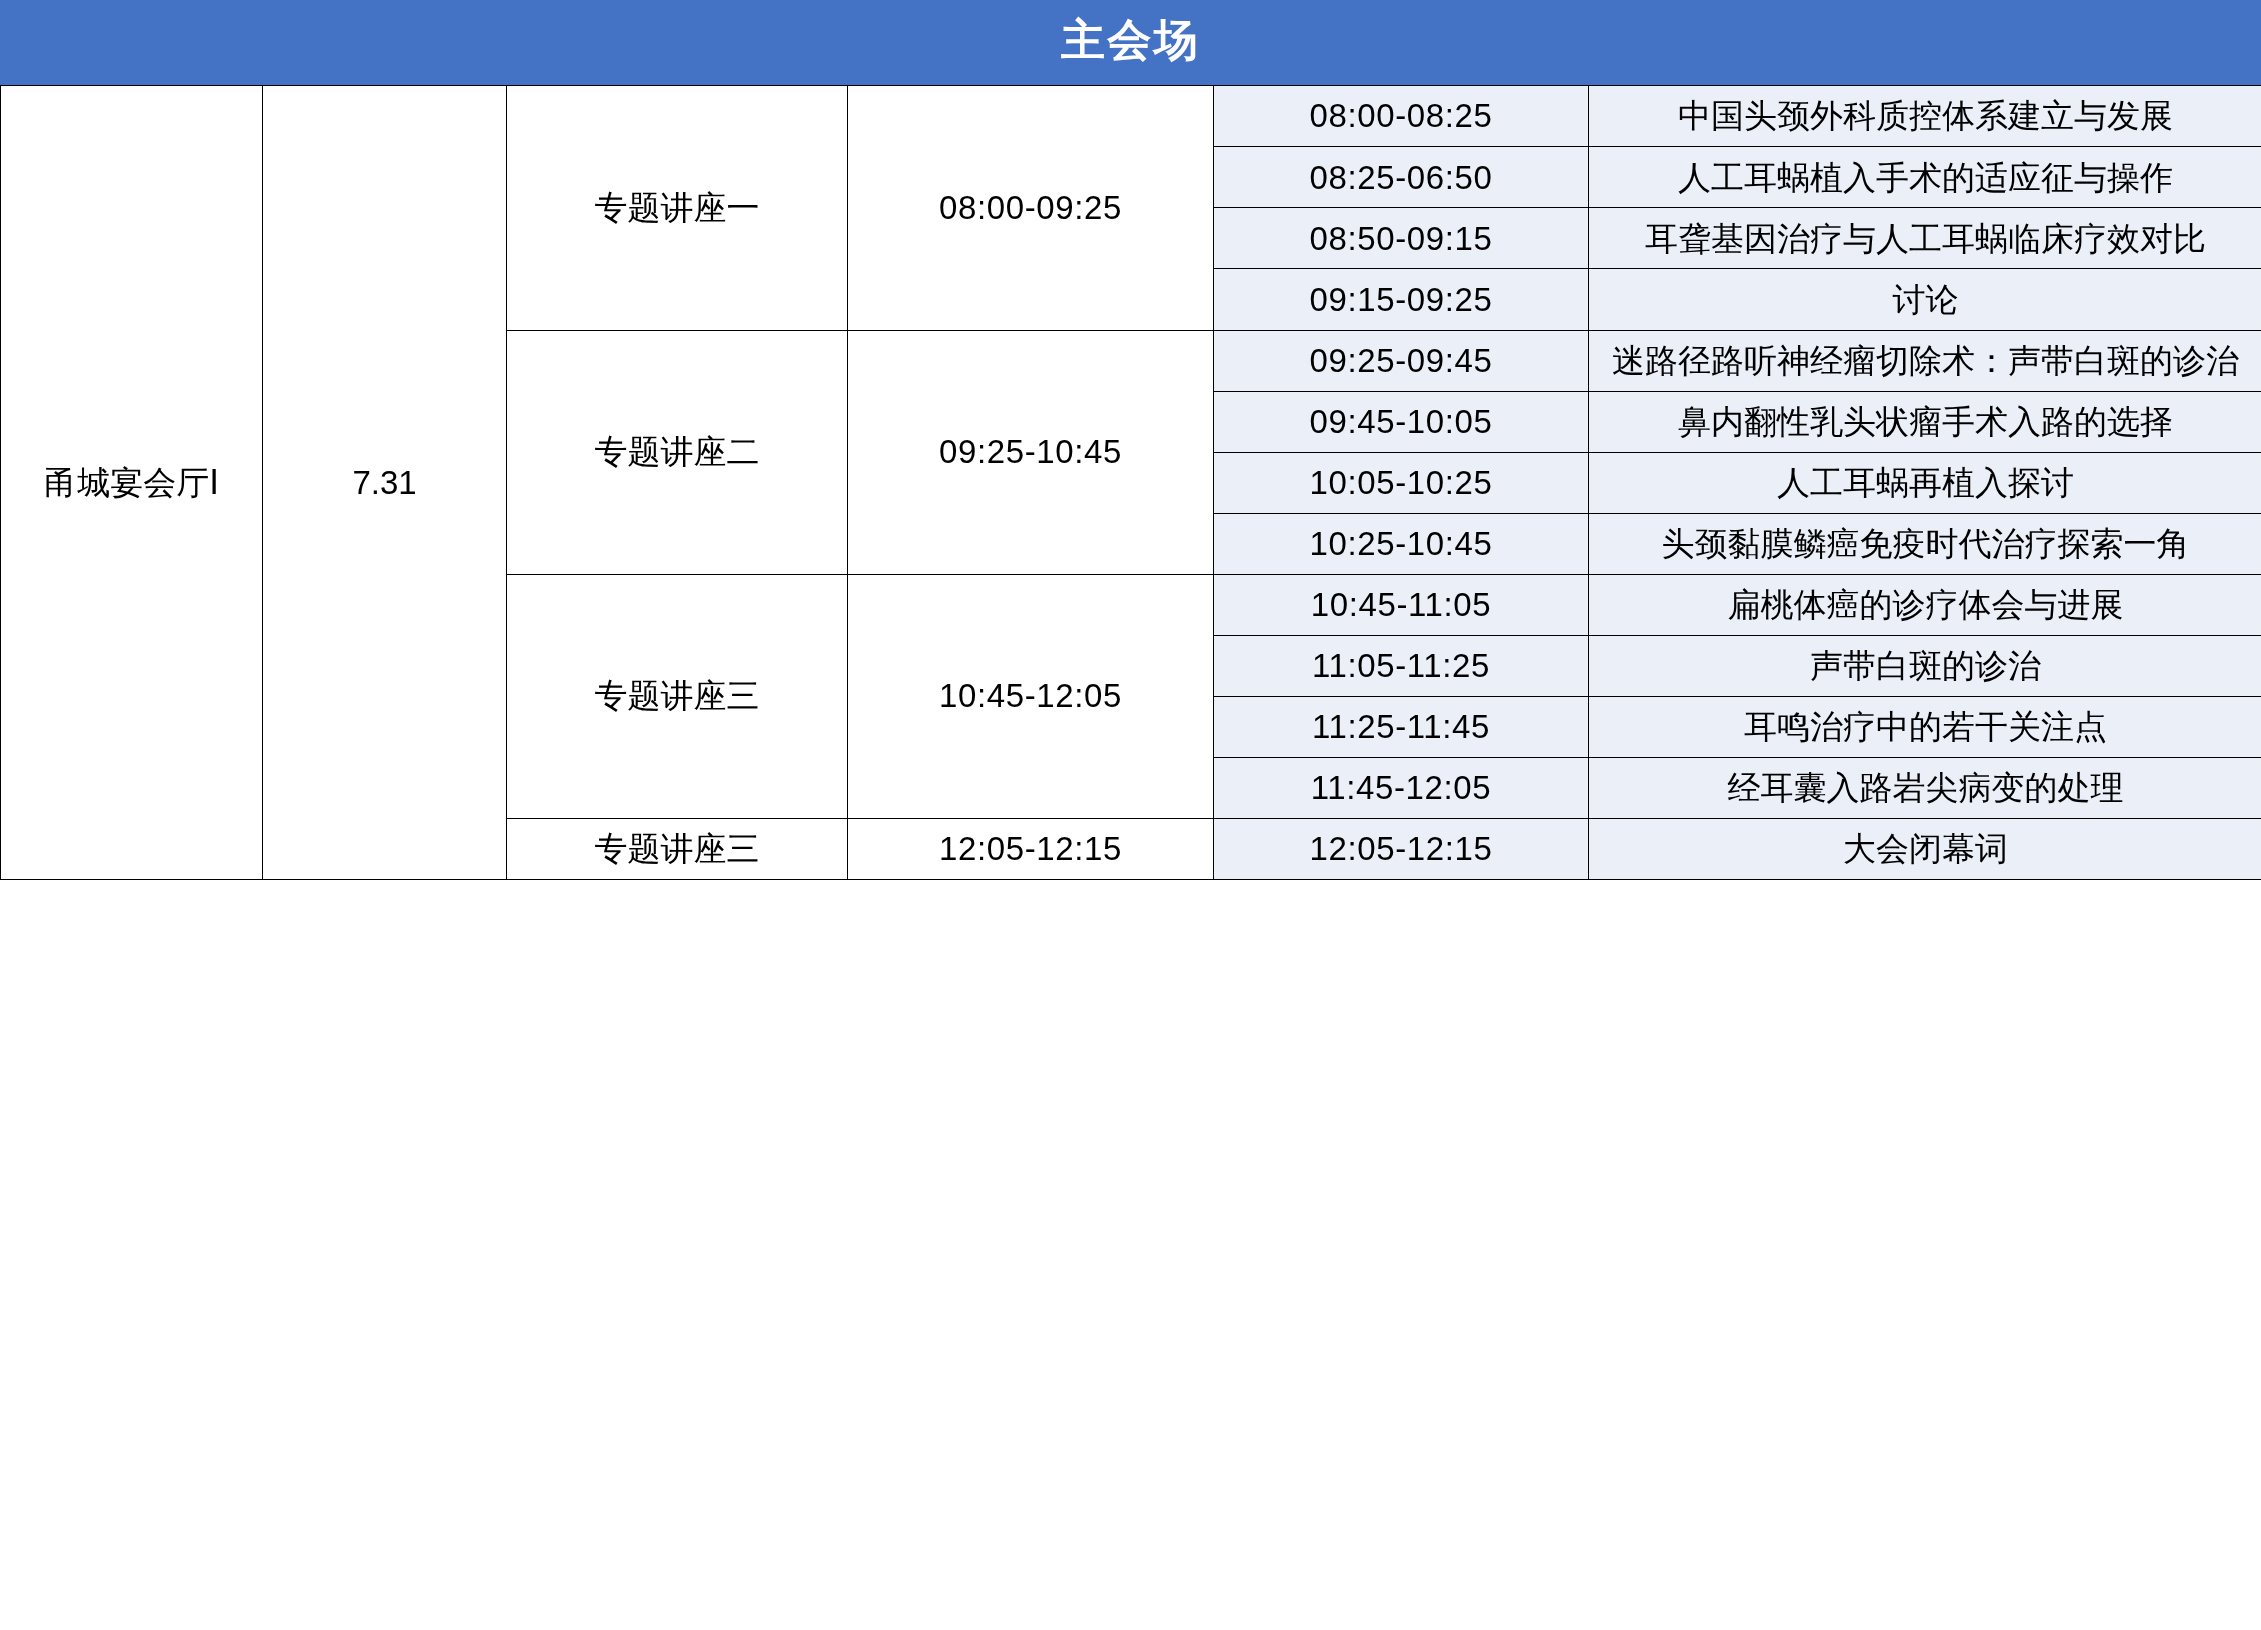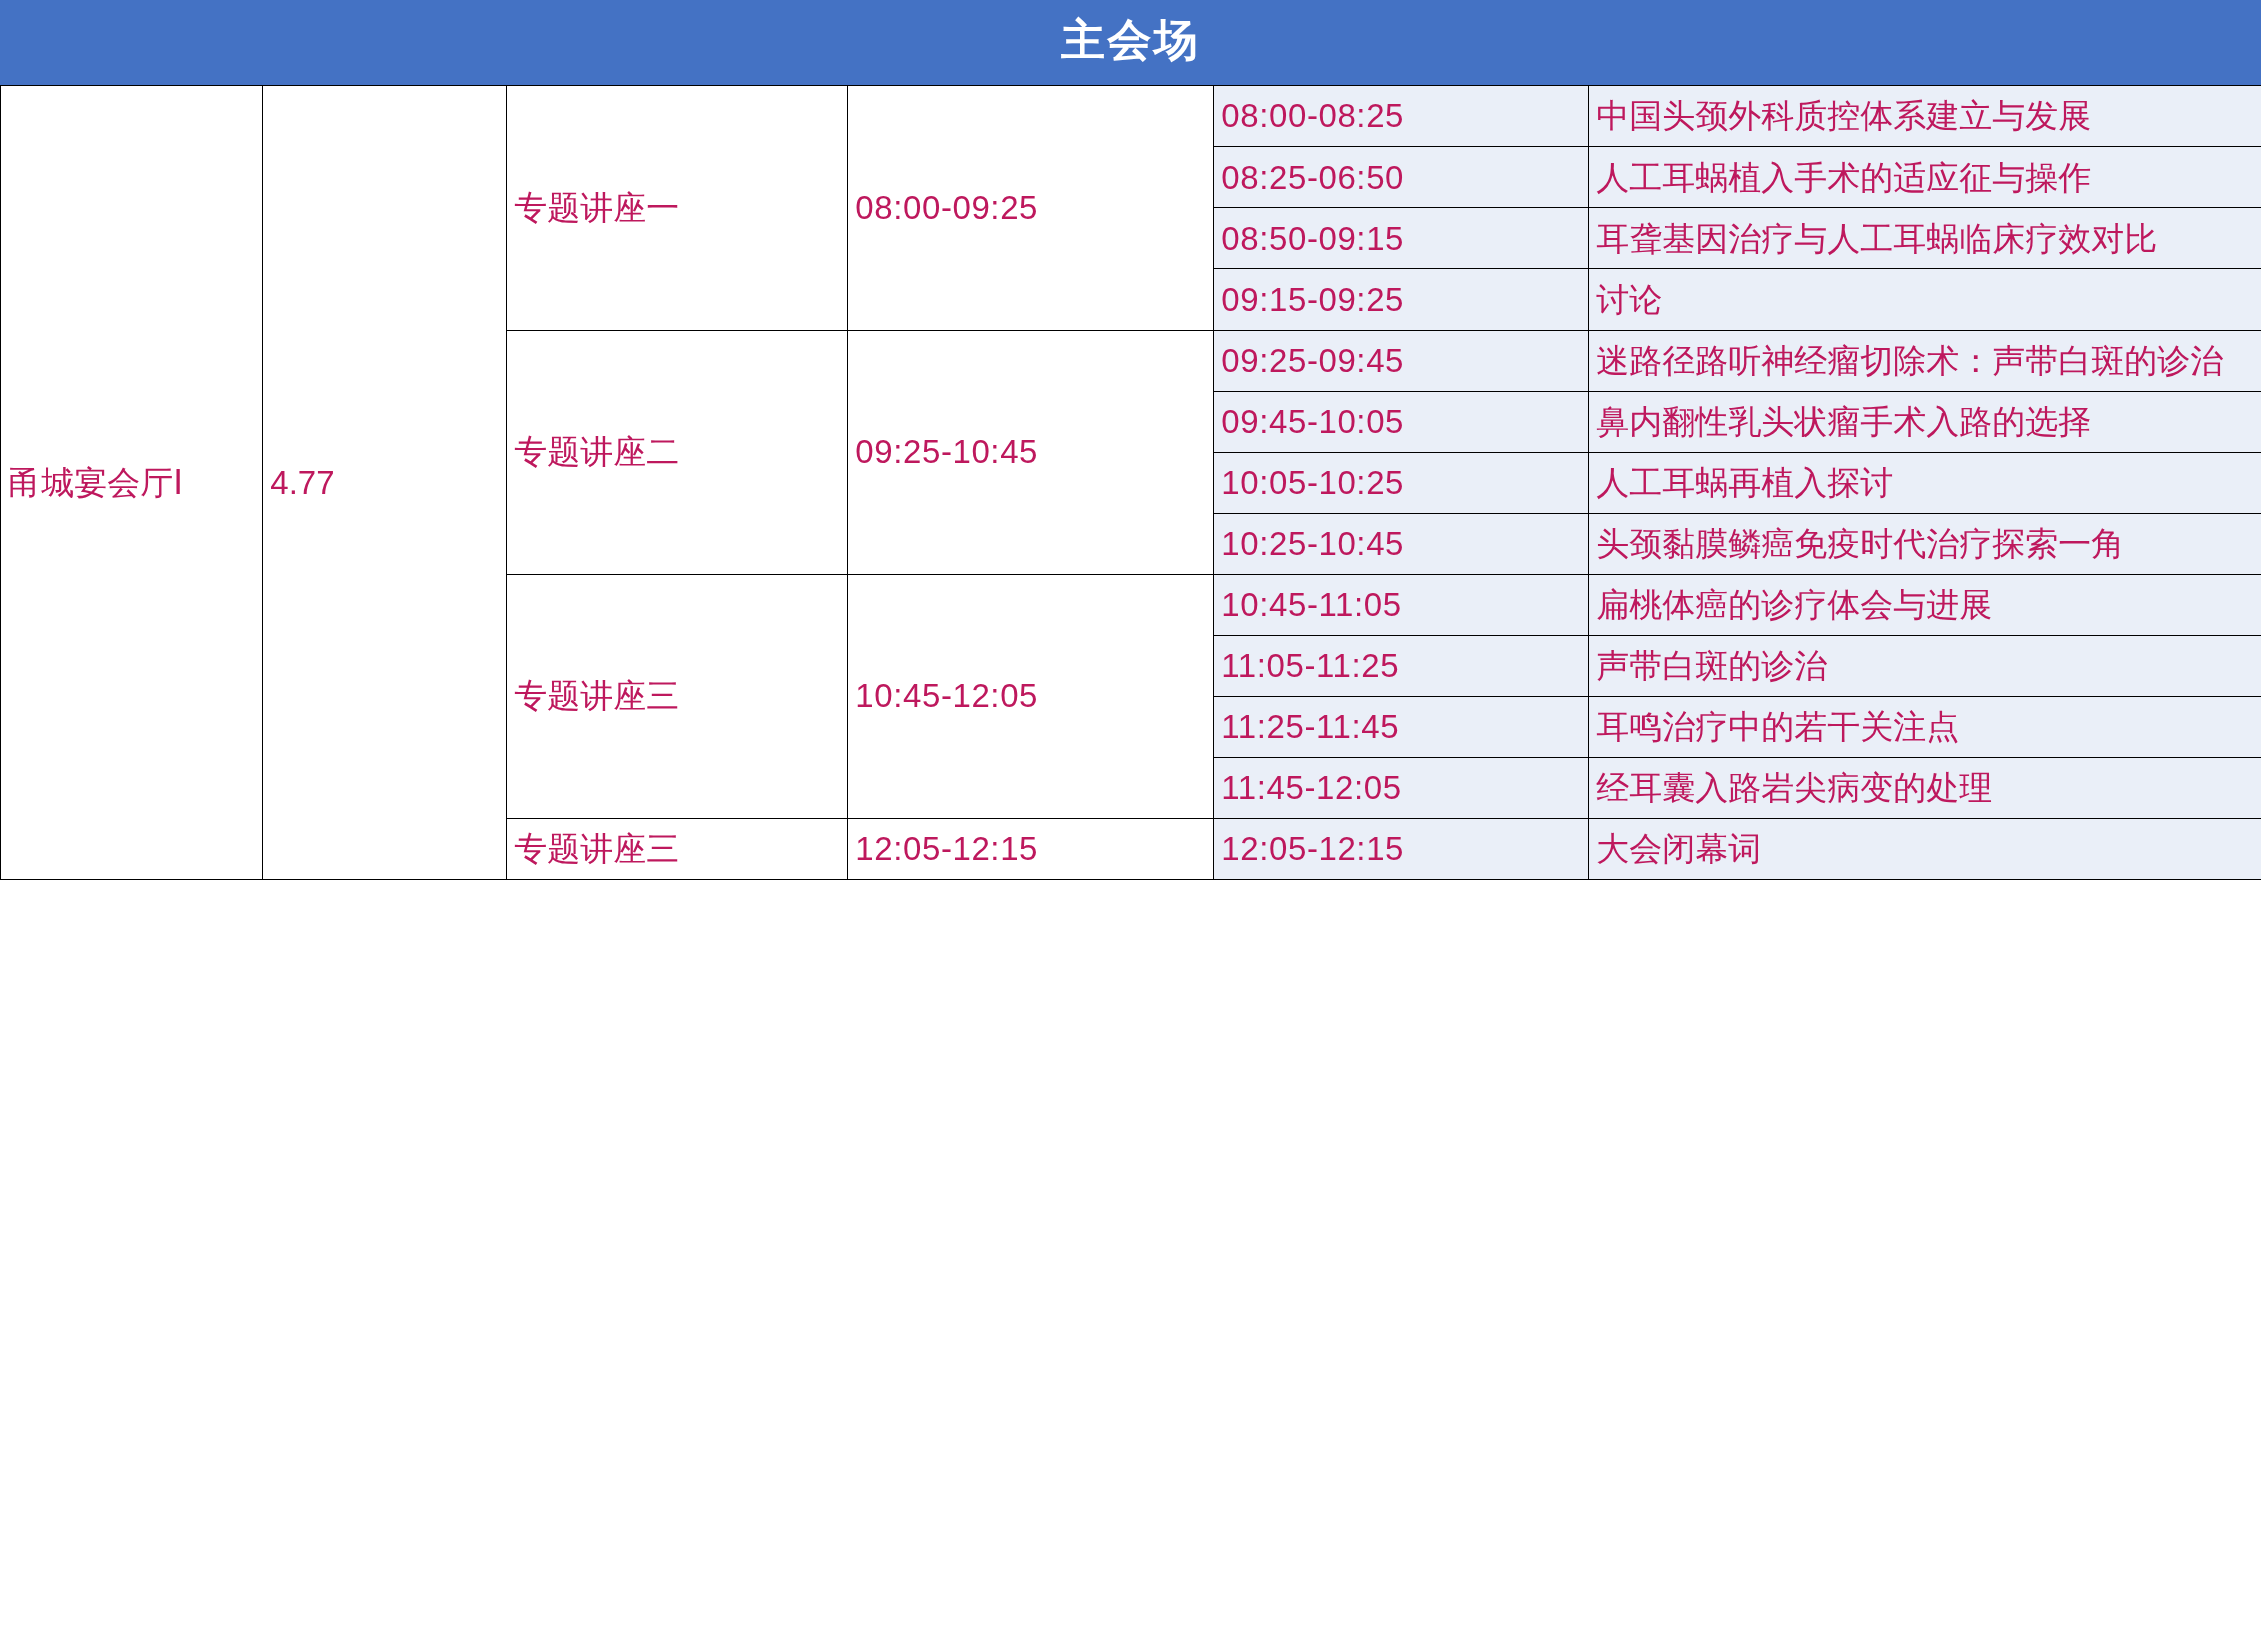--- a/index.html
+++ b/index.html
@@ -26,22 +26,22 @@
     line-height: 1.1;
   }
   table.schedule {
     border-collapse: collapse;
     width: 2261px;
     table-layout: fixed;
   }
   table.schedule td {
     border: 1.8px solid #000000;
     font-size: 33px;
-    color: #be185d;
-    text-align: left;
+    color: #000000;
+    text-align: center;
     vertical-align: middle;
     line-height: 1.45;
     padding: 6.1px 7.3px;
     box-sizing: border-box;
     word-break: break-all;
   }
   .col-venue { width: 262px; }
   .col-date { width: 244px; }
   .col-session { width: 341px; }
   .col-sessiontime { width: 366px; }
@@ -74,21 +74,21 @@
       <col class="col-date">
       <col class="col-session">
       <col class="col-sessiontime">
       <col class="col-slottime">
       <col class="col-topic">
     </colgroup>
     <tbody>
 
       <tr>
         <td class="venue" rowspan="13">甬城宴会厅Ⅰ</td>
-        <td class="date" rowspan="13">4.77</td>
+        <td class="date" rowspan="13">7.31</td>
         <td class="session" rowspan="4">专题讲座一</td>
         <td class="sessiontime mono-time" rowspan="4">08:00-09:25</td>
         <td class="slottime mono-time">08:00-08:25</td>
         <td class="topic">中国头颈外科质控体系建立与发展</td>
       </tr>
       <tr>
         <td class="slottime mono-time">08:25-06:50</td>
         <td class="topic">人工耳蜗植入手术的适应征与操作</td>
       </tr>
       <tr>

